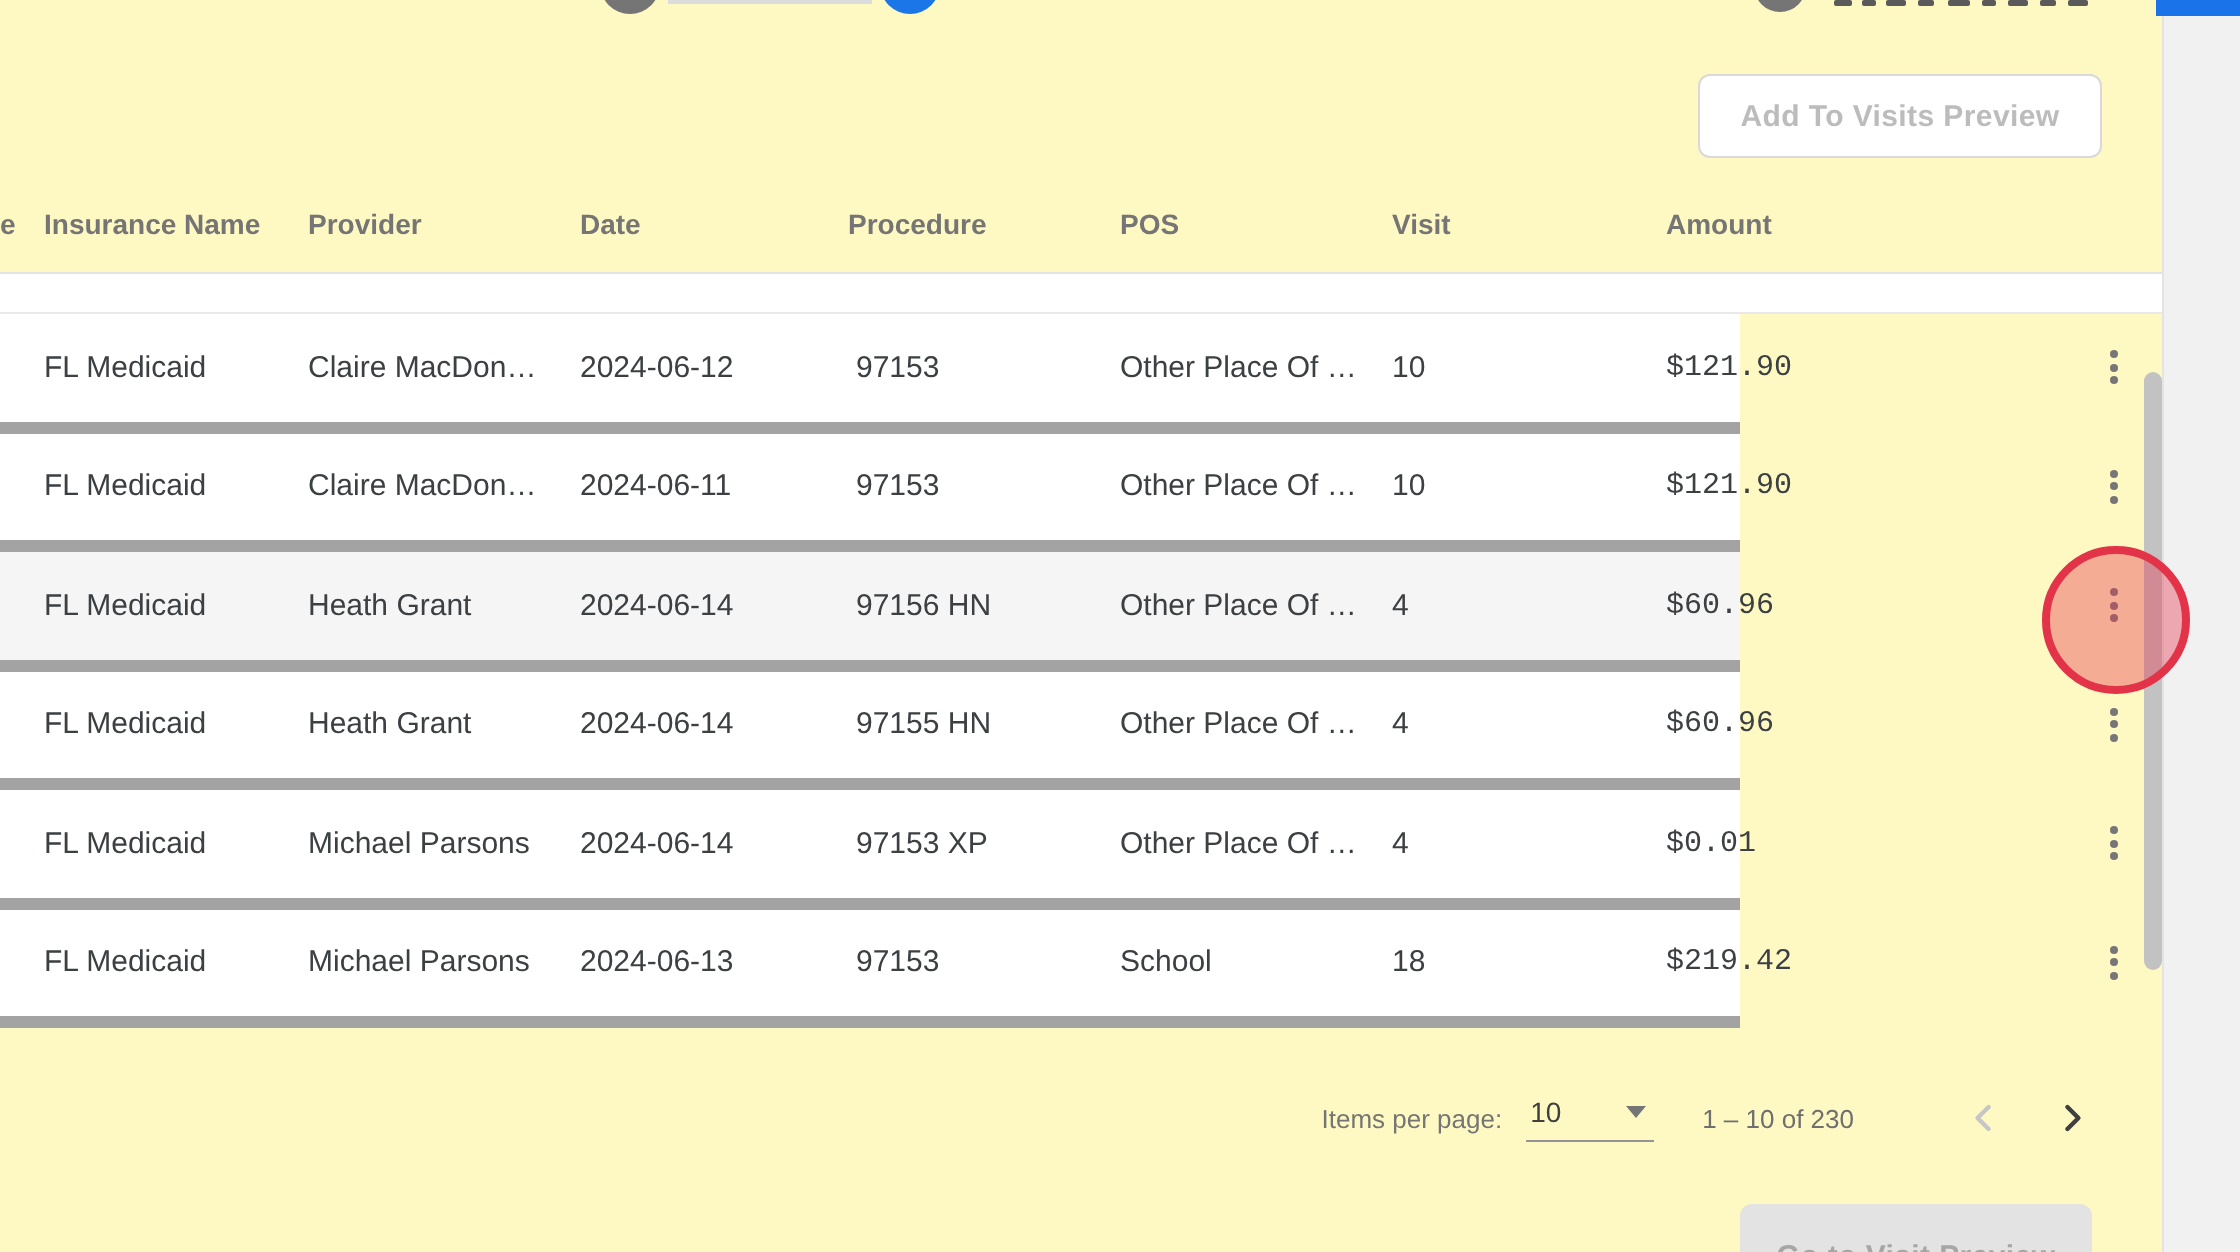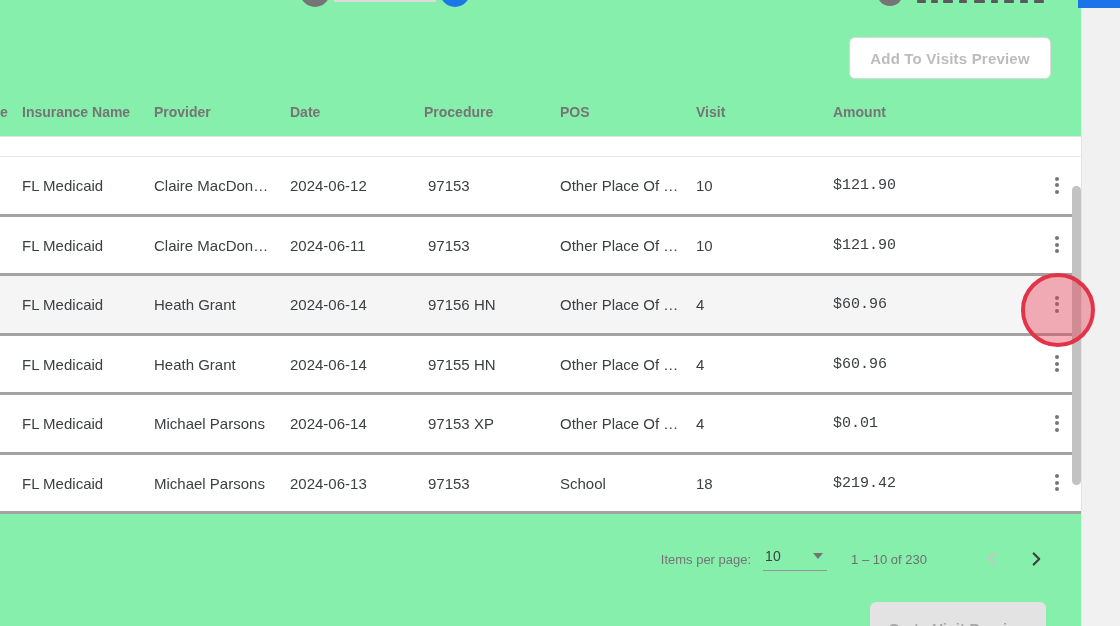--- a/index.html
+++ b/index.html
@@ -1,18 +1,18 @@
 <!DOCTYPE html>
 <html><head>
 <meta charset="utf-8">
 <style>
   * { margin:0; padding:0; box-sizing:border-box; }
   html,body { width:1120px; height:626px; overflow:hidden; background:#fff;
     font-family:"Liberation Sans","DejaVu Sans",sans-serif; }
-  .stage { position:relative; width:1120px; height:626px; background:#86efac; overflow:hidden; }
+  .stage { position:relative; width:1120px; height:626px; background:#fef9c3; overflow:hidden; }
 
   
   .side-panel { position:absolute; left:1081px; top:0; width:39px; height:626px;
     background:#f1f1f1; border-left:1px solid #e4e4e4; }
   .top-blue-bar { position:absolute; left:1078px; top:0; width:42px; height:8px; background:#1a73e8; z-index:4; }
 
   
   .step-circle { position:absolute; border-radius:50%; }
   .step-gray-1 { left:300px; top:-23px; width:30px; height:30px; background:#757575; }
   .step-blue   { left:440px; top:-23px; width:30px; height:30px; background:#1b76e8; }
@@ -36,21 +36,21 @@
     font-size:15px; font-weight:bold; letter-spacing:.2px; text-align:center; padding-top:10px;
     font-family:inherit; }
 
   
   .thead { position:absolute; left:0; top:90px; width:1081px; height:47px;
     border-bottom:1px solid #e4e4e4; }
   .thead .hcell { position:absolute; top:14px; font-size:14px; font-weight:bold; color:#757575; }
   .gap-strip { position:absolute; left:0; top:137px; width:1081px; height:20px;
     border-bottom:1px solid #e9e9e9; background:#fff; }
   .tbody { position:absolute; left:0; top:157px; width:1081px; }
-  .row { position:relative; width:1081px; height:59.5px; border-bottom:3px solid #a3a3a3; background:#fff; }
+  .row { position:relative; width:870px; height:59.5px; border-bottom:6px solid #a3a3a3; background:#fff; }
   .row.hl { background:#f5f5f5; }
   .cell { position:absolute; top:50%; transform:translateY(-50%); font-size:15px; color:#3c4043; white-space:nowrap; }
   .c1{left:22px;} .c2{left:154px;} .c3{left:290px;} .c4{left:428px;}
   .c5{left:560px;} .c6{left:696px;} .c7{left:833px;font-family:Liberation Mono, monospace;}
   .hc0{left:0;} .hc1{left:22px;} .hc2{left:154px;} .hc3{left:290px;} .hc4{left:424px;}
   .hc5{left:560px;} .hc6{left:696px;} .hc7{left:833px;}
 
   .kebab { position:absolute; left:1043px; top:50%; transform:translateY(-50%);
     width:28px; height:28px; background:transparent; border:none; cursor:pointer;
     display:flex; flex-direction:column; align-items:center; justify-content:center; gap:2.5px; }

